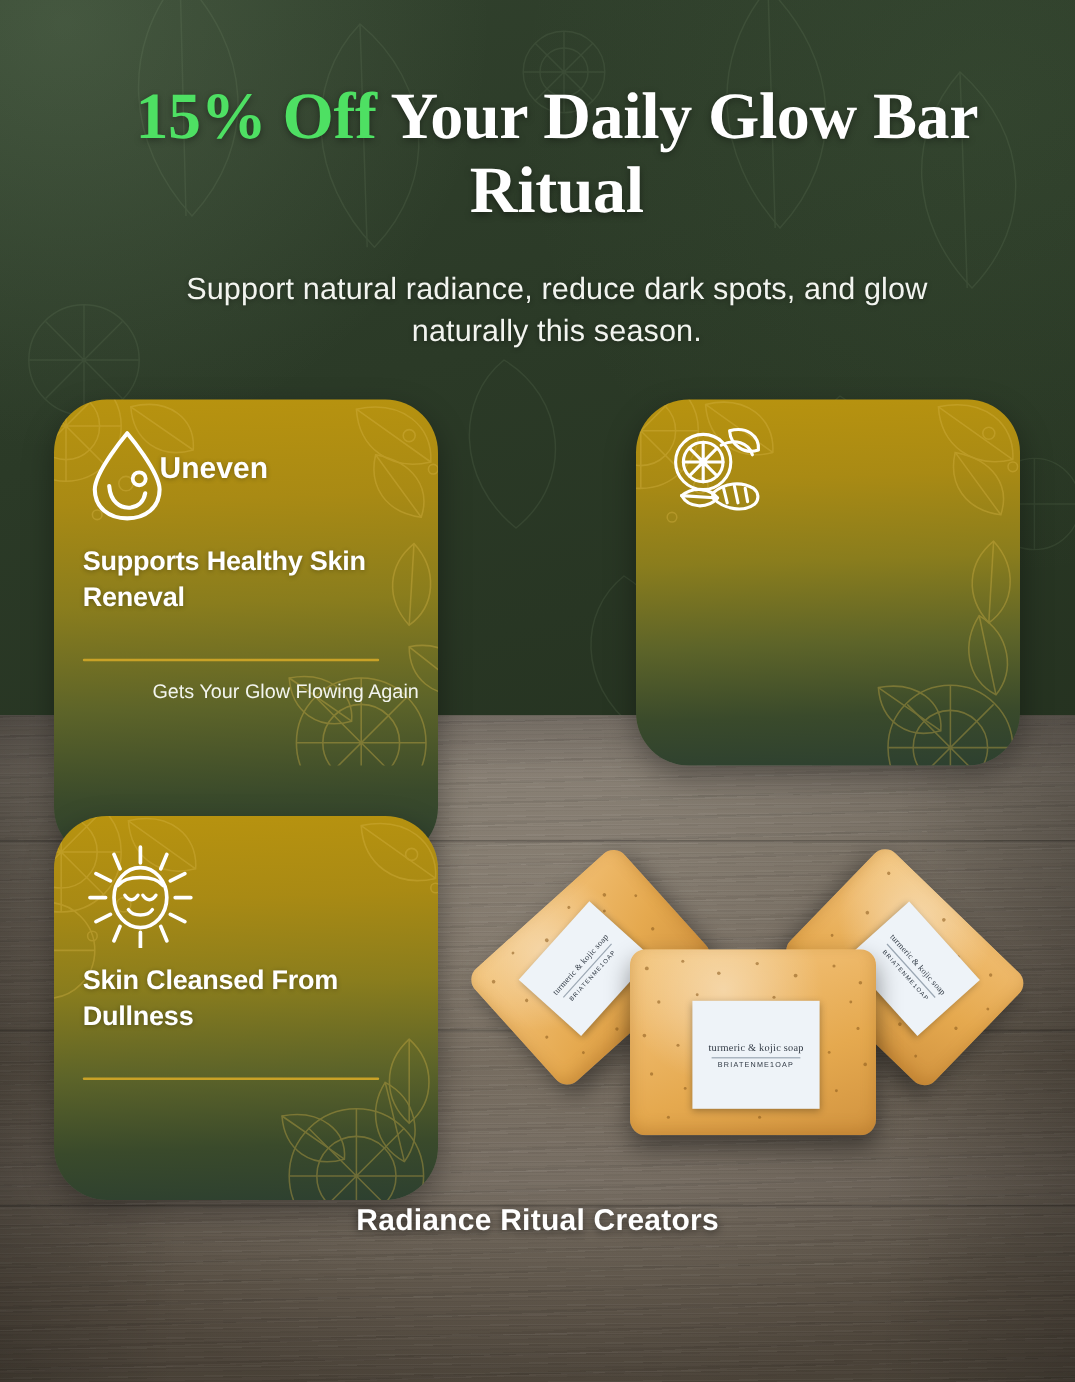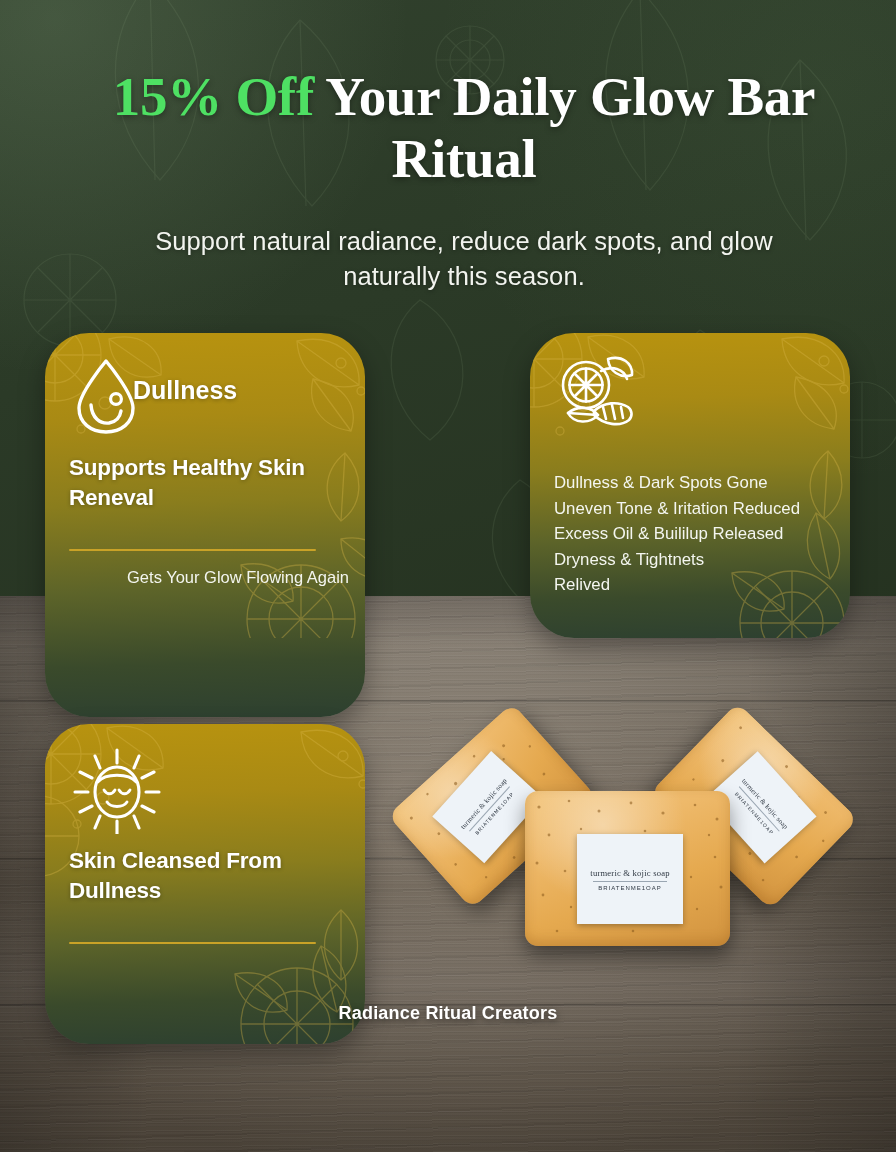--- a/index.html
+++ b/index.html
@@ -80,21 +80,21 @@
     overflow:hidden;
     background:linear-gradient(178deg,#b8930f 0%,#a98a14 22%,#8a7d1d 44%,#5d6429 66%,#3a4a2b 85%,#2d4030 100%);
     box-shadow:0 10px 26px rgba(0,0,0,.34);
     color:#fff;
   }
   .card .orn { position:absolute; inset:0; opacity:.42; }
   .card .inner { position:absolute; inset:0; padding:30px 26px; }
 
   #card1 { left:45px;  top:333px; width:320px; height:384px; }
   #card2 { left:530px; top:333px; width:320px; height:305px; }
-  #card3 { left:45px;  top:680px; width:320px; height:320px;margin-top:44px; }
+  #card3 { left:45px;  top:680px; width:320px; height:320px; }
 
   .icon-wrap { position:absolute; }
   .c-title {
     position:absolute;
     font-size:22.5px;
     font-weight:700;
     line-height:30px;
     letter-spacing:-.2px;
     text-shadow:0 1px 4px rgba(0,0,0,.30);
   }
@@ -138,21 +138,21 @@
     color:#2e3742;
     overflow:hidden;
   }
   .label .l1 { font-family:"Liberation Serif", serif; letter-spacing:.2px; }
   .label .l2 { letter-spacing:1px; }
   .lab-rule { height:1px; background:#9aa6b2; margin:3px auto; }
 
   .caption {
     position:absolute; left:0; top:1003px; width:896px;
     text-align:center; color:#ffffff;
-    font-size:18px; font-weight:700; letter-spacing:.2px;
+    font-size:25px; font-weight:700; letter-spacing:.2px;
     text-shadow:0 2px 7px rgba(0,0,0,.55);
   }
 </style>
 </head>
 <body>
 
 <div class="stage">
 
   <div class="bg-green">
     <svg class="bg-leaves" viewBox="0 0 896 640" preserveAspectRatio="none">
@@ -269,30 +269,23 @@
             <path d="M32 15.5 L32 48.5 M15.5 32 L48.5 32 M20.5 20.5 L43.5 43.5 M43.5 20.5 L20.5 43.5"></path>
             <path d="M54 6 C68 2 79 10 78 22 C66 26 55 18 54 6 Z"></path>
             <path d="M47 18 C58 12 70 16 73 26"></path>
             <path d="M40 58 C50 49 64 48 74 54 C78 57 79 63 75 67 C66 74 50 72 40 62 Z"></path>
             <path d="M49 54 L52 66 M58 52 L61 66 M67 54 L69 65"></path>
             <path d="M14 60 C24 52 38 54 44 62 C36 71 20 71 14 60 Z"></path>
             <path d="M14 60 L44 62"></path>
           </g>
         </svg>
       </div>
-      <div class="outcome-list">
-        <div>Dullness &amp; Dark Spots Gone</div>
-        <div>Uneven Tone &amp; Iritation Reduced</div>
-        <div>Excess Oil &amp; Buililup Released</div>
-        <div>Dryness &amp; Tightnets</div>
-        <div>Relived</div>
-      </div>
-    </div>
-  </div>
-  <div class="outcome-title">Dullness</div>
+    </div>
+  </div>
+  <div class="outcome-title">Uneven</div>
 
   <div class="card" id="card3">
     <svg class="orn" viewBox="0 0 320 320">
       <g fill="none" stroke="#d9b74a" stroke-width="1.3" opacity="0.85">
         <circle cx="6" cy="30" r="50"></circle>
           <circle cx="6" cy="30" r="30"></circle>
         <path d="M-44 30 L56 30 M6 -20 L6 80 M-29 -5 L41 65 M41 -5 L-29 65"></path>
         <path d="M62 4 C96 -4 120 16 118 44 C88 52 64 34 62 4 Z"></path>
           <path d="M62 4 L118 44"></path>
         <circle cx="58" cy="74" r="6"></circle>

